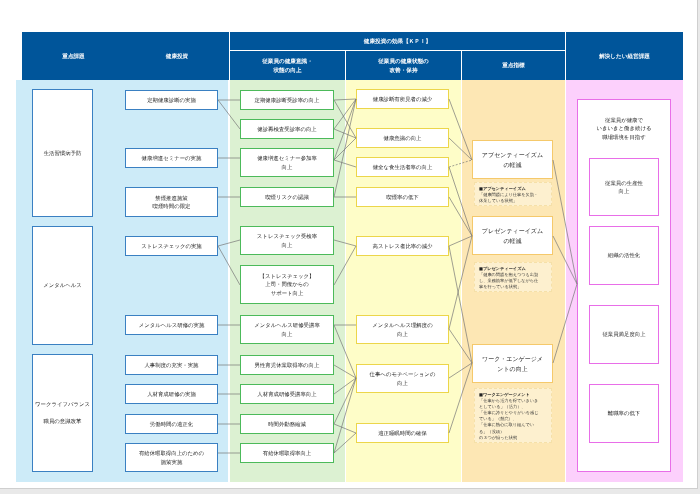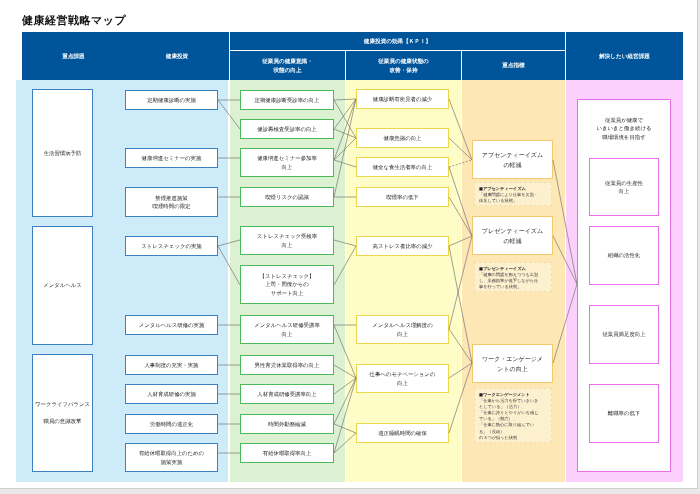--- a/index.html
+++ b/index.html
@@ -16,21 +16,20 @@
   .b-pink { border:1px solid #e86ee8; }
   .note { position:absolute; background:#fdf0cf; box-sizing:border-box; border:1px dashed #f5e0a8; font-size:4.2px; color:#333; line-height:1.45; padding:3px 4px; white-space:pre-line; }
   .note b { font-weight:bold; color:#222; }
   svg.lines { position:absolute; left:0; top:0; width:700px; height:494px; pointer-events:none; }
   svg.lines line { stroke:#777; stroke-width:0.7; }
 </style>
 </head>
 <body>
 
 <div class="sheet">
-  <div class="title">健康経営戦略マップ</div>
 
   <div class="hdr" style="left:22px;top:32px;width:207px;height:48px;">
     <span style="position:absolute;left:0;width:103px;text-align:center;">重点課題</span>
     <span style="position:absolute;left:103px;width:104px;text-align:center;">健康投資</span>
   </div>
   <div class="hdr" style="left:230px;top:32px;width:335px;height:18px;">健康投資の効果【ＫＰＩ】</div>
   <div class="hdr" style="left:230px;top:51px;width:115px;height:29px;white-space:pre-line;">従業員の健康意識・
 状態の向上</div>
   <div class="hdr" style="left:346px;top:51px;width:115px;height:29px;white-space:pre-line;">従業員の健康状態の
 改善・保持</div>

